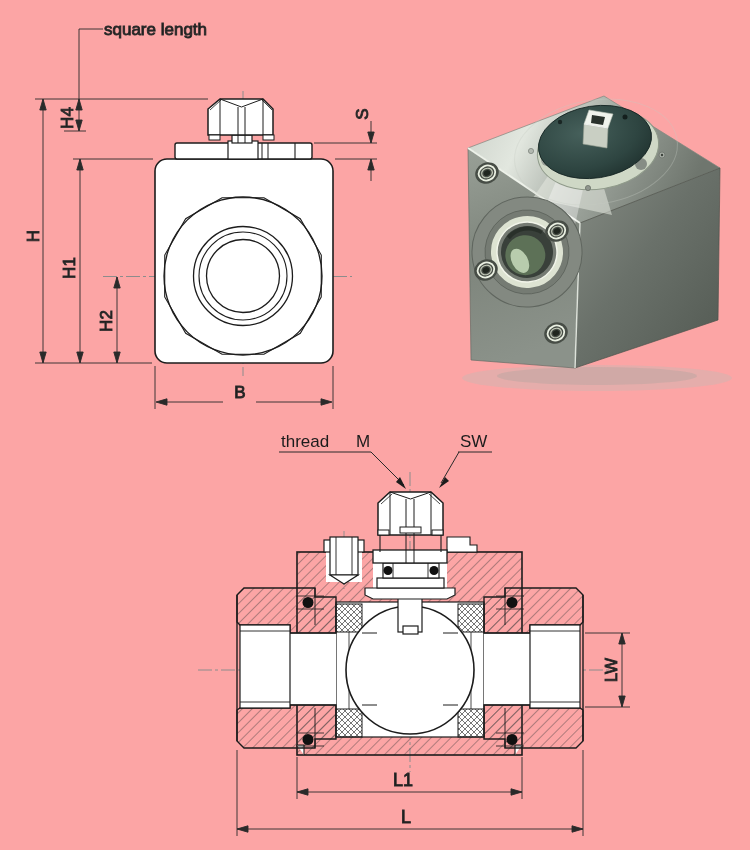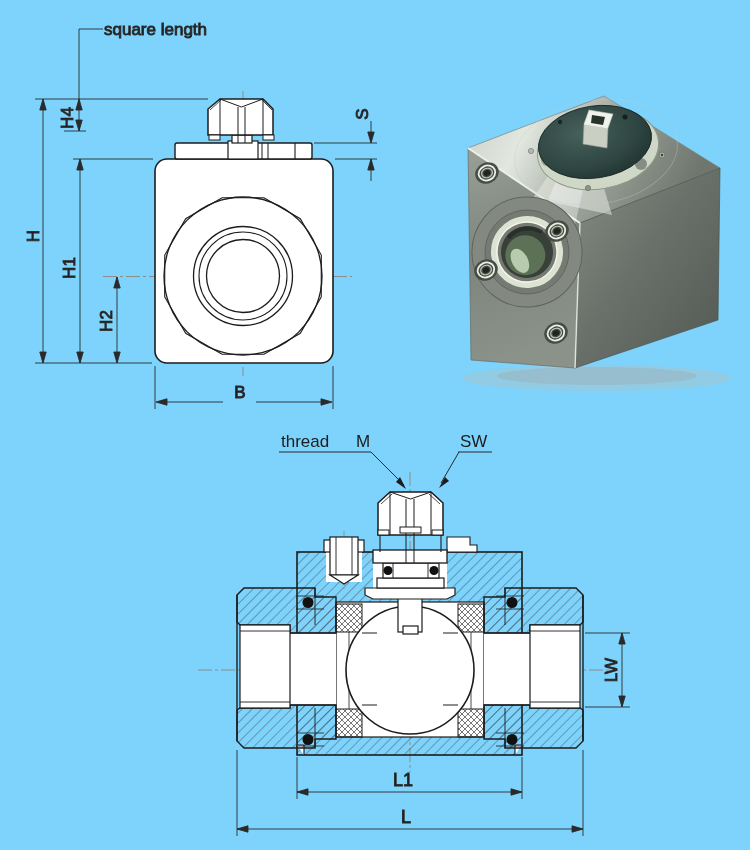--- a/index.html
+++ b/index.html
@@ -1,16 +1,16 @@
 <!DOCTYPE html>
 <html><head>
 <meta charset="utf-8">
 <style>
   html,body{margin:0;padding:0;background:#ffffff;}
-  .page{position:relative;width:750px;height:850px;background:#7dd3fc;overflow:hidden;
+  .page{position:relative;width:750px;height:850px;background:#fca5a5;overflow:hidden;
         font-family:"Liberation Sans","DejaVu Sans",sans-serif;}
   svg text{font-family:"Liberation Sans","DejaVu Sans",sans-serif;fill:#1c1c1c;}
 </style>
 </head>
 <body>
 
 <div class="page">
 <svg width="750" height="850" viewBox="0 0 750 850">
   <defs>
     <pattern id="hatch" width="7" height="7" patternUnits="userSpaceOnUse" patternTransform="rotate(45)">

